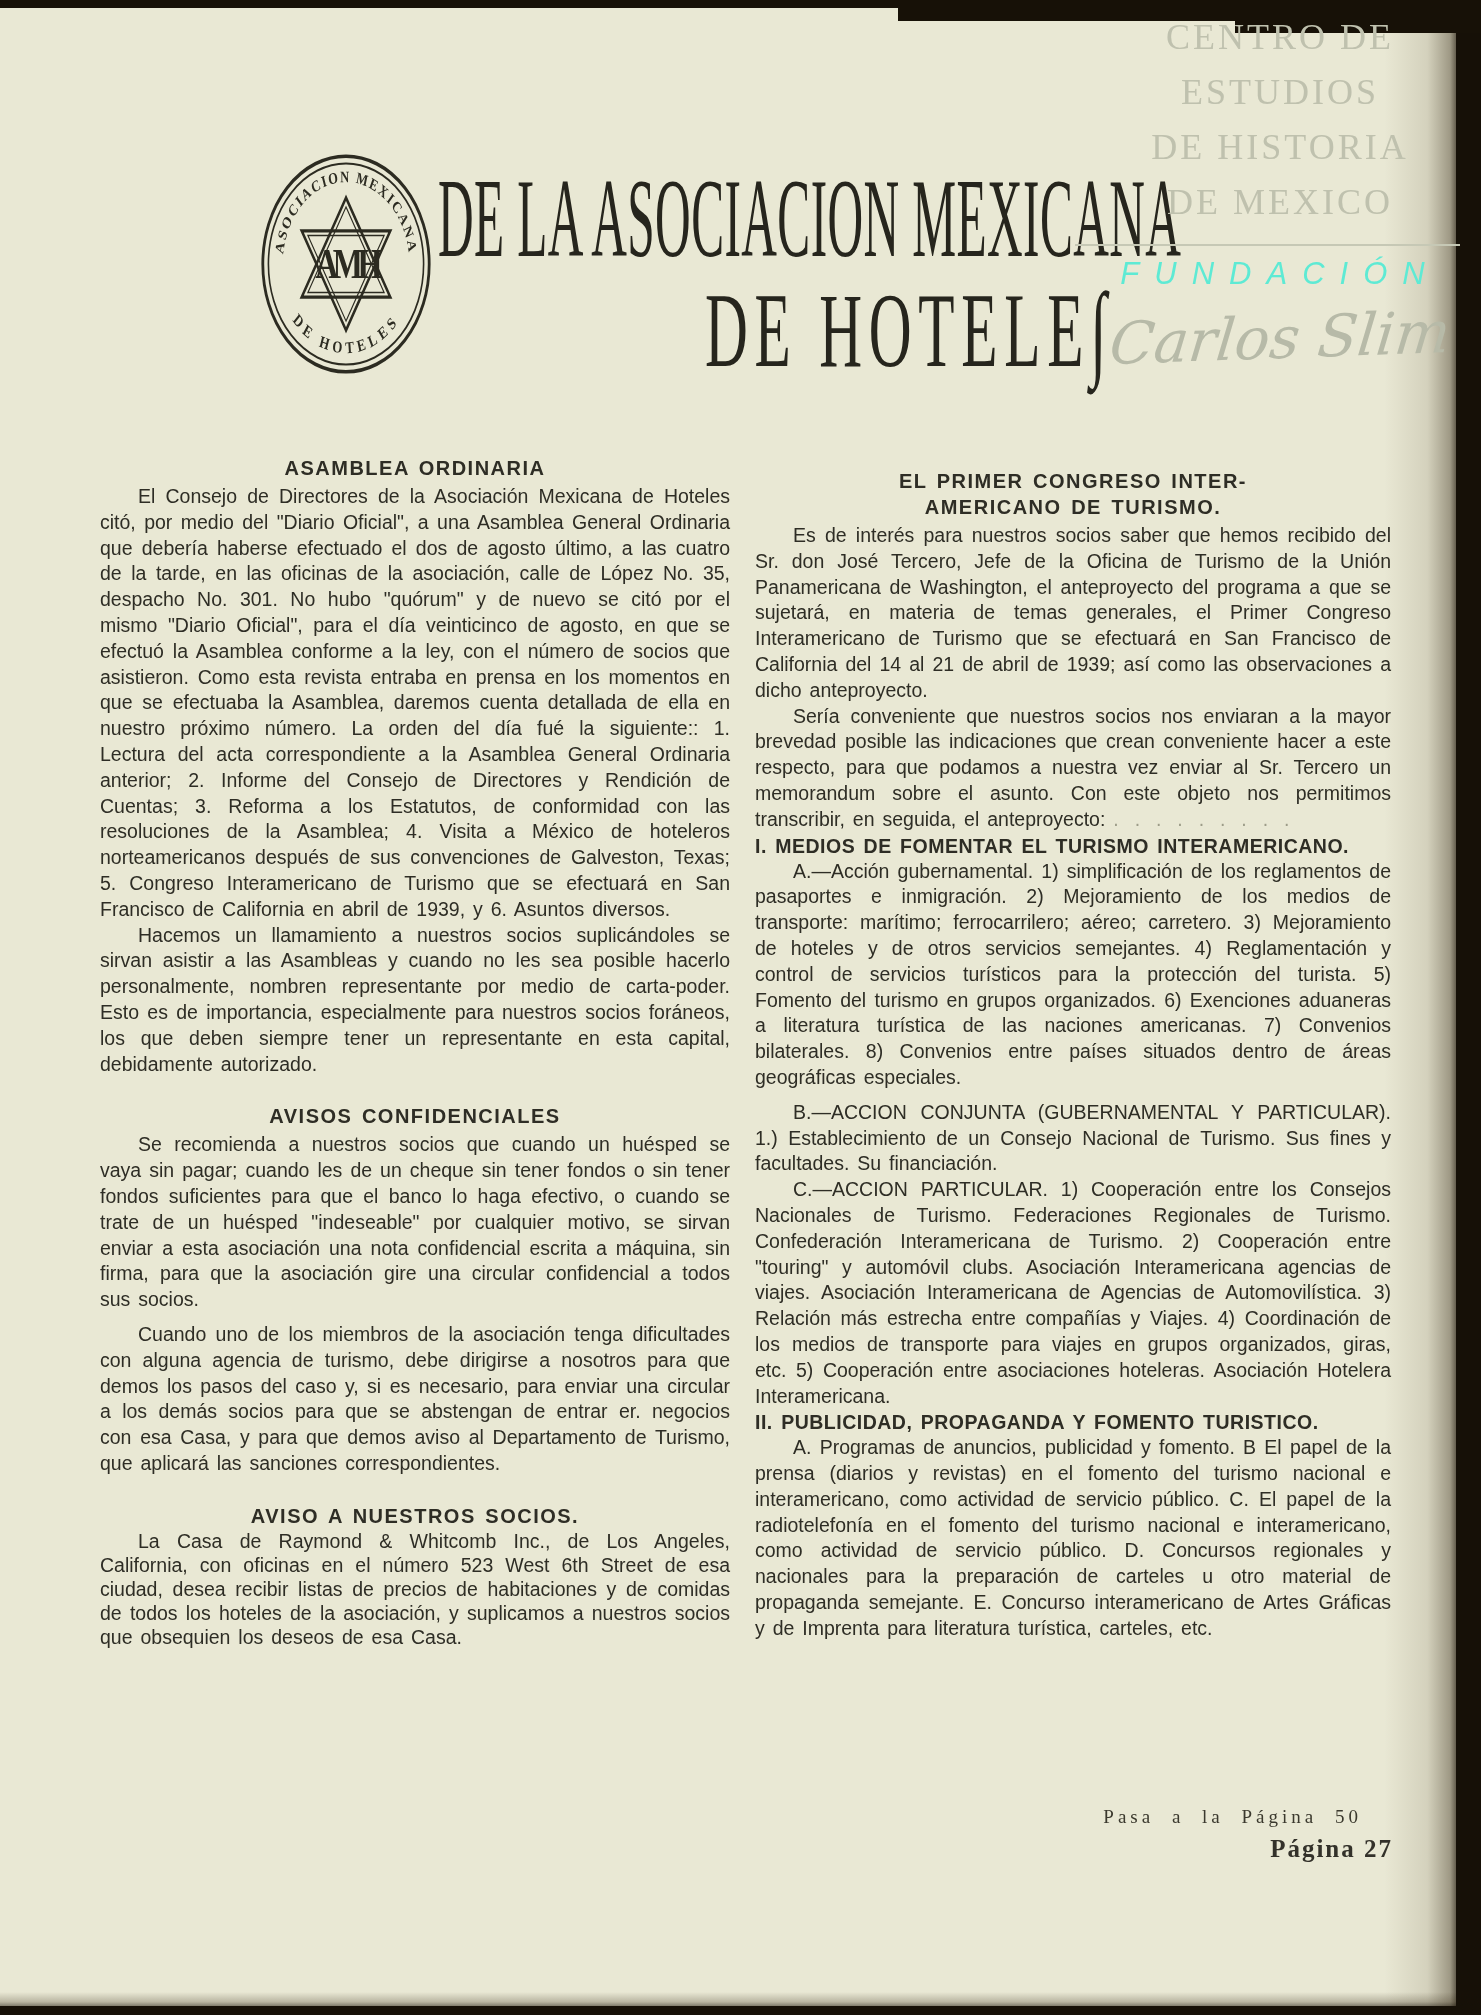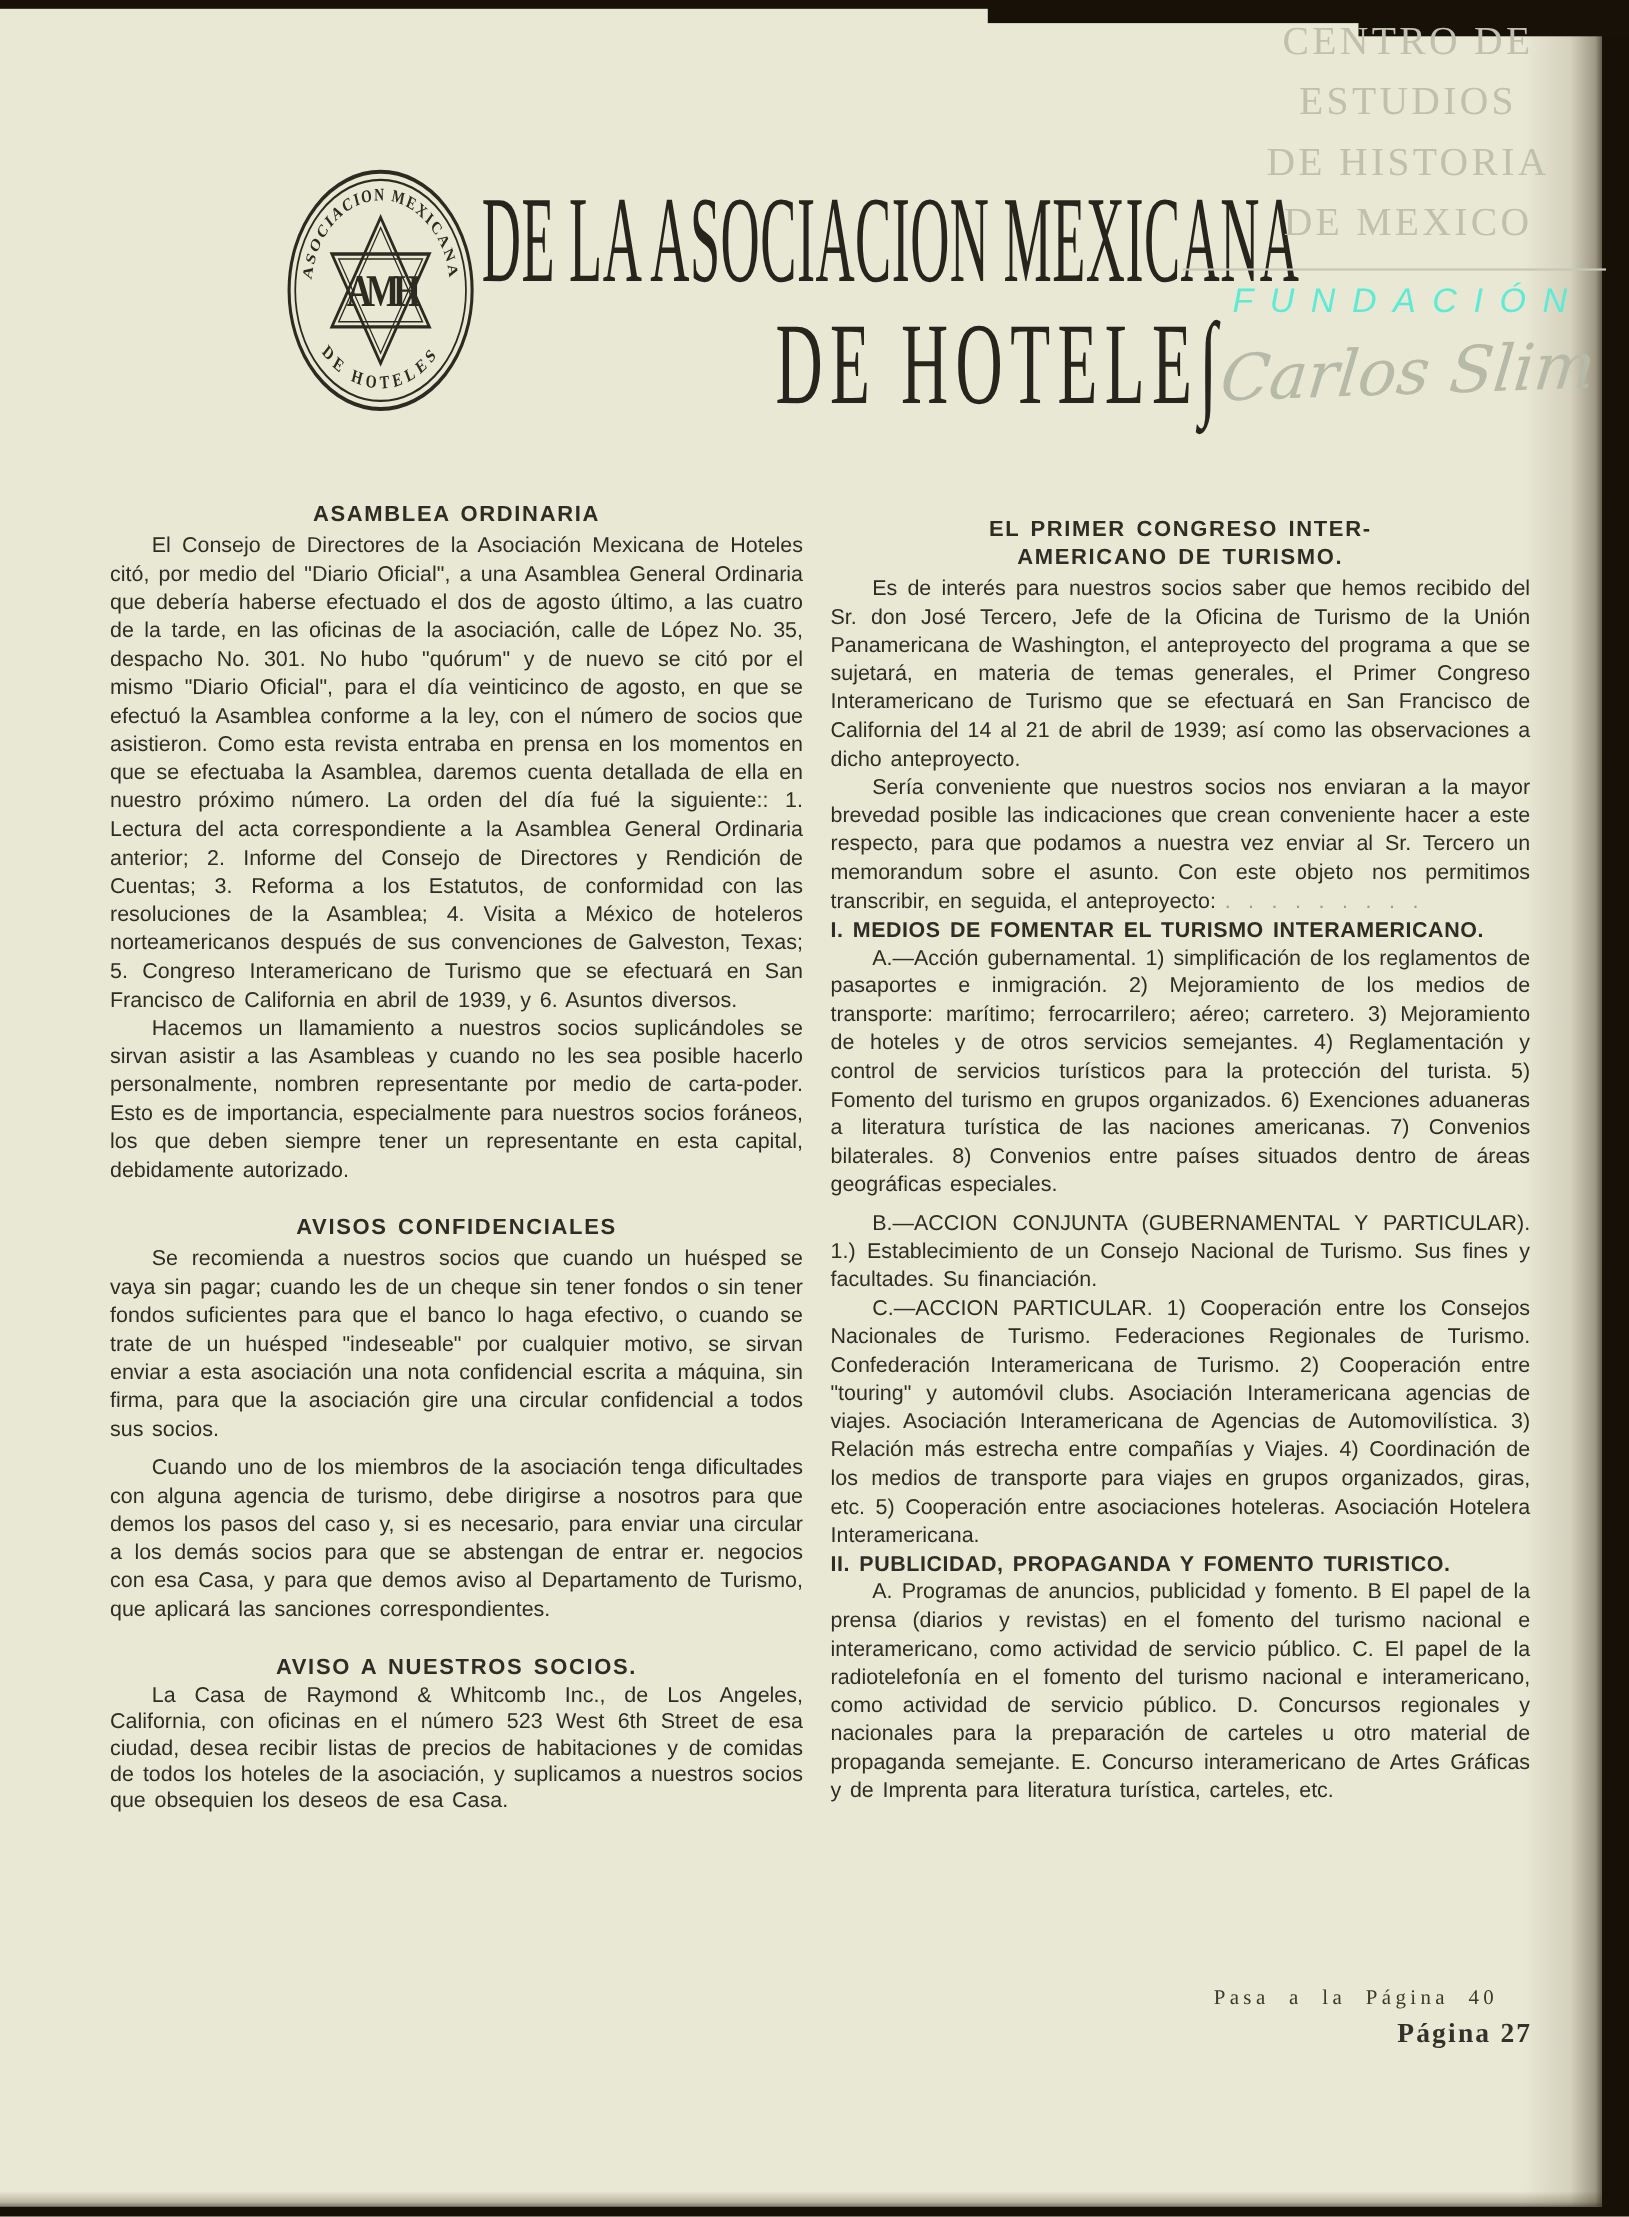--- a/index.html
+++ b/index.html
@@ -128,14 +128,14 @@
   <p>Es de interés para nuestros socios saber que hemos recibido del Sr. don José Tercero, Jefe de la Oficina de Turismo de la Unión Panamericana de Washington, el anteproyecto del programa a que se sujetará, en materia de temas generales, el Primer Congreso Interamericano de Turismo que se efectuará en San Francisco de California del 14 al 21 de abril de 1939; así como las observaciones a dicho anteproyecto.</p>
   <p><span>Sería conveniente que nuestros socios nos enviaran a la mayor brevedad posible las indicaciones que crean conveniente hacer a este respecto, para que podamos a nuestra vez enviar al Sr. Tercero un memorandum sobre el asunto.  Con este objeto nos permitimos transcribir, en seguida, el anteproyecto:</span> <span class="dots">. . . . . . . . .</span></p>
   <h4>I.  MEDIOS DE FOMENTAR EL TURISMO INTERAMERICANO.</h4>
   <p>A.—Acción gubernamental.  1) simplificación de los reglamentos de pasaportes e inmigración.  2) Mejoramiento de los medios de transporte: marítimo; ferrocarrilero; aéreo; carretero.  3) Mejoramiento de hoteles y de otros servicios semejantes.  4) Reglamentación y control de servicios turísticos para la protección del turista.  5) Fomento del turismo en grupos organizados.  6) Exenciones aduaneras a literatura turística de las naciones americanas.  7) Convenios bilaterales.  8) Convenios entre países situados dentro de áreas geográficas especiales.</p>
   <p class="sp-small">B.—ACCION CONJUNTA (GUBERNAMENTAL Y PARTICULAR).  1.) Establecimiento de un Consejo Nacional de Turismo.  Sus fines y facultades.  Su financiación.</p>
   <p>C.—ACCION PARTICULAR.  1) Cooperación entre los Consejos Nacionales de Turismo.  Federaciones Regionales de Turismo.  Confederación Interamericana de Turismo.  2) Cooperación entre "touring" y automóvil clubs.  Asociación Interamericana agencias de viajes.  Asociación Interamericana de Agencias de Automovilística.  3) Relación más estrecha entre compañías y Viajes.  4) Coordinación de los medios de transporte para viajes en grupos organizados, giras, etc.  5) Cooperación entre asociaciones hoteleras.  Asociación Hotelera Interamericana.</p>
   <h4>II.  PUBLICIDAD, PROPAGANDA Y FOMENTO TURISTICO.</h4>
   <p>A.  Programas de anuncios, publicidad y fomento.  B  El papel de la prensa (diarios y revistas) en el fomento del turismo nacional e interamericano, como actividad de servicio público.  C.  El papel de la radiotelefonía en el fomento del turismo nacional e interamericano, como actividad de servicio público.  D.  Concursos regionales y nacionales para la preparación de carteles u otro material de propaganda semejante.  E.  Concurso interamericano de Artes Gráficas y de Imprenta para literatura turística, carteles, etc.</p>
 </div>
 
-<div class="footer-cont">Pasa a la Página 40</div>
+<div class="footer-cont">Pasa a la Página 50</div>
 <div class="footer-page">Página 27</div>
 
 </body></html>

